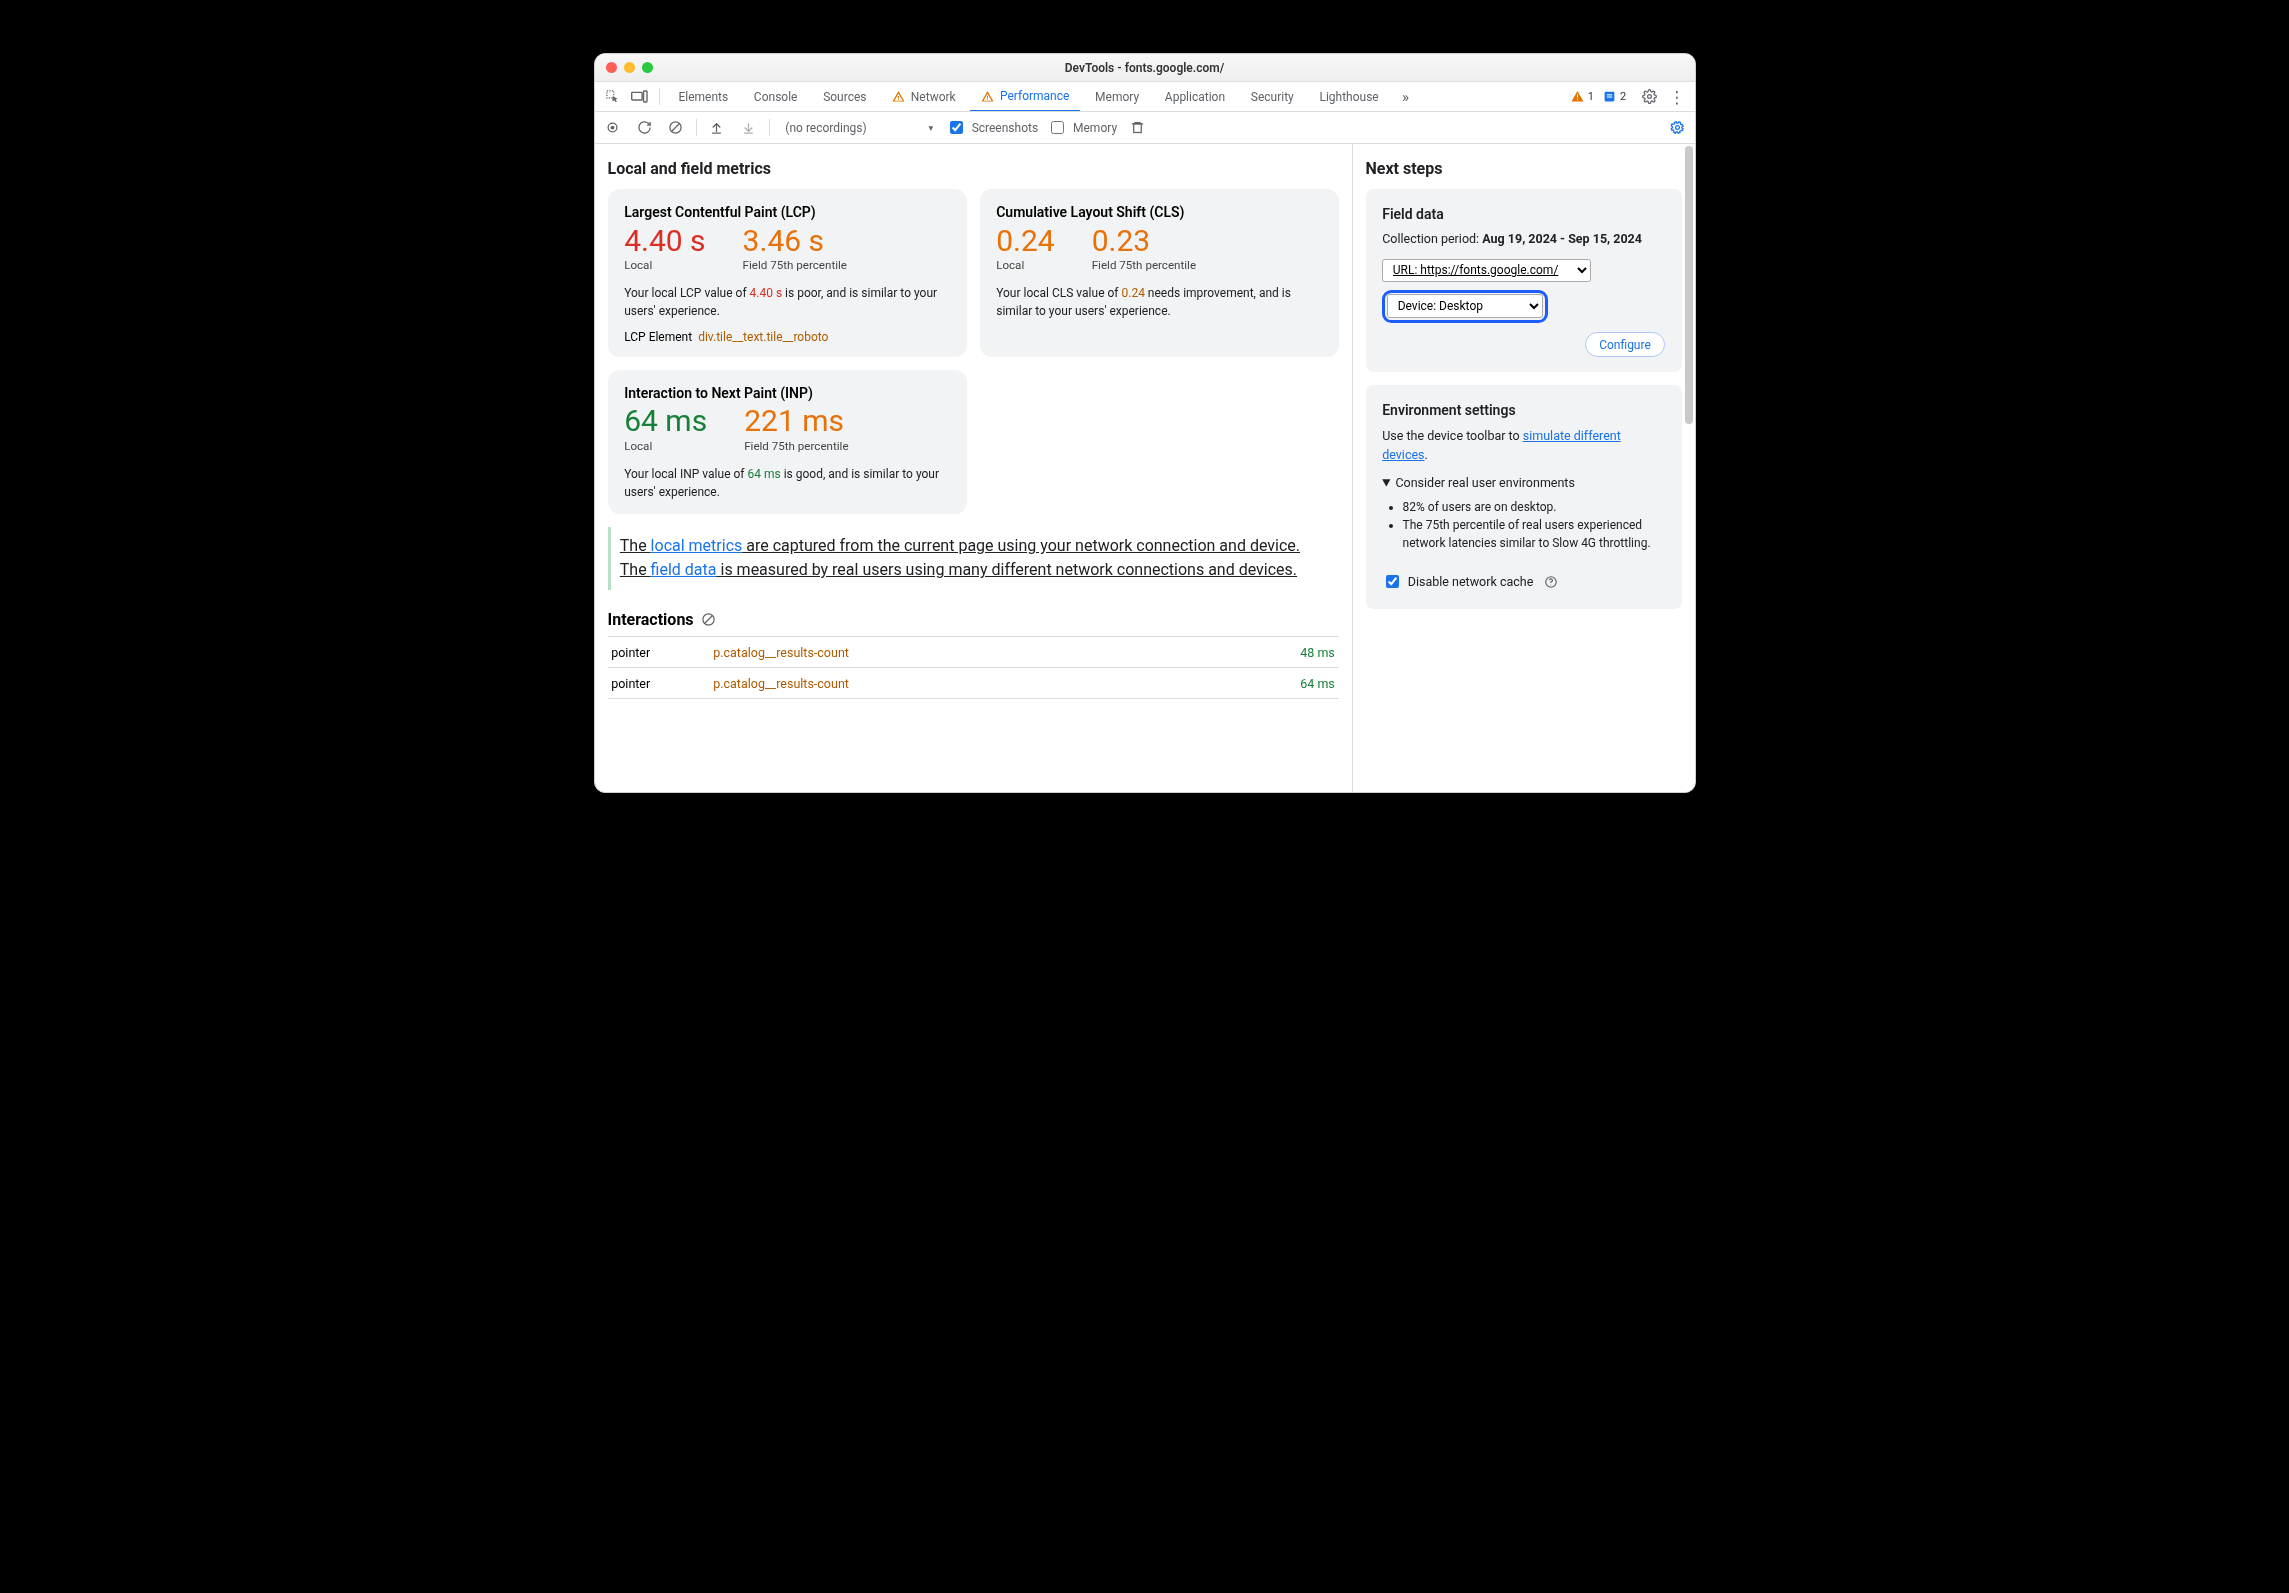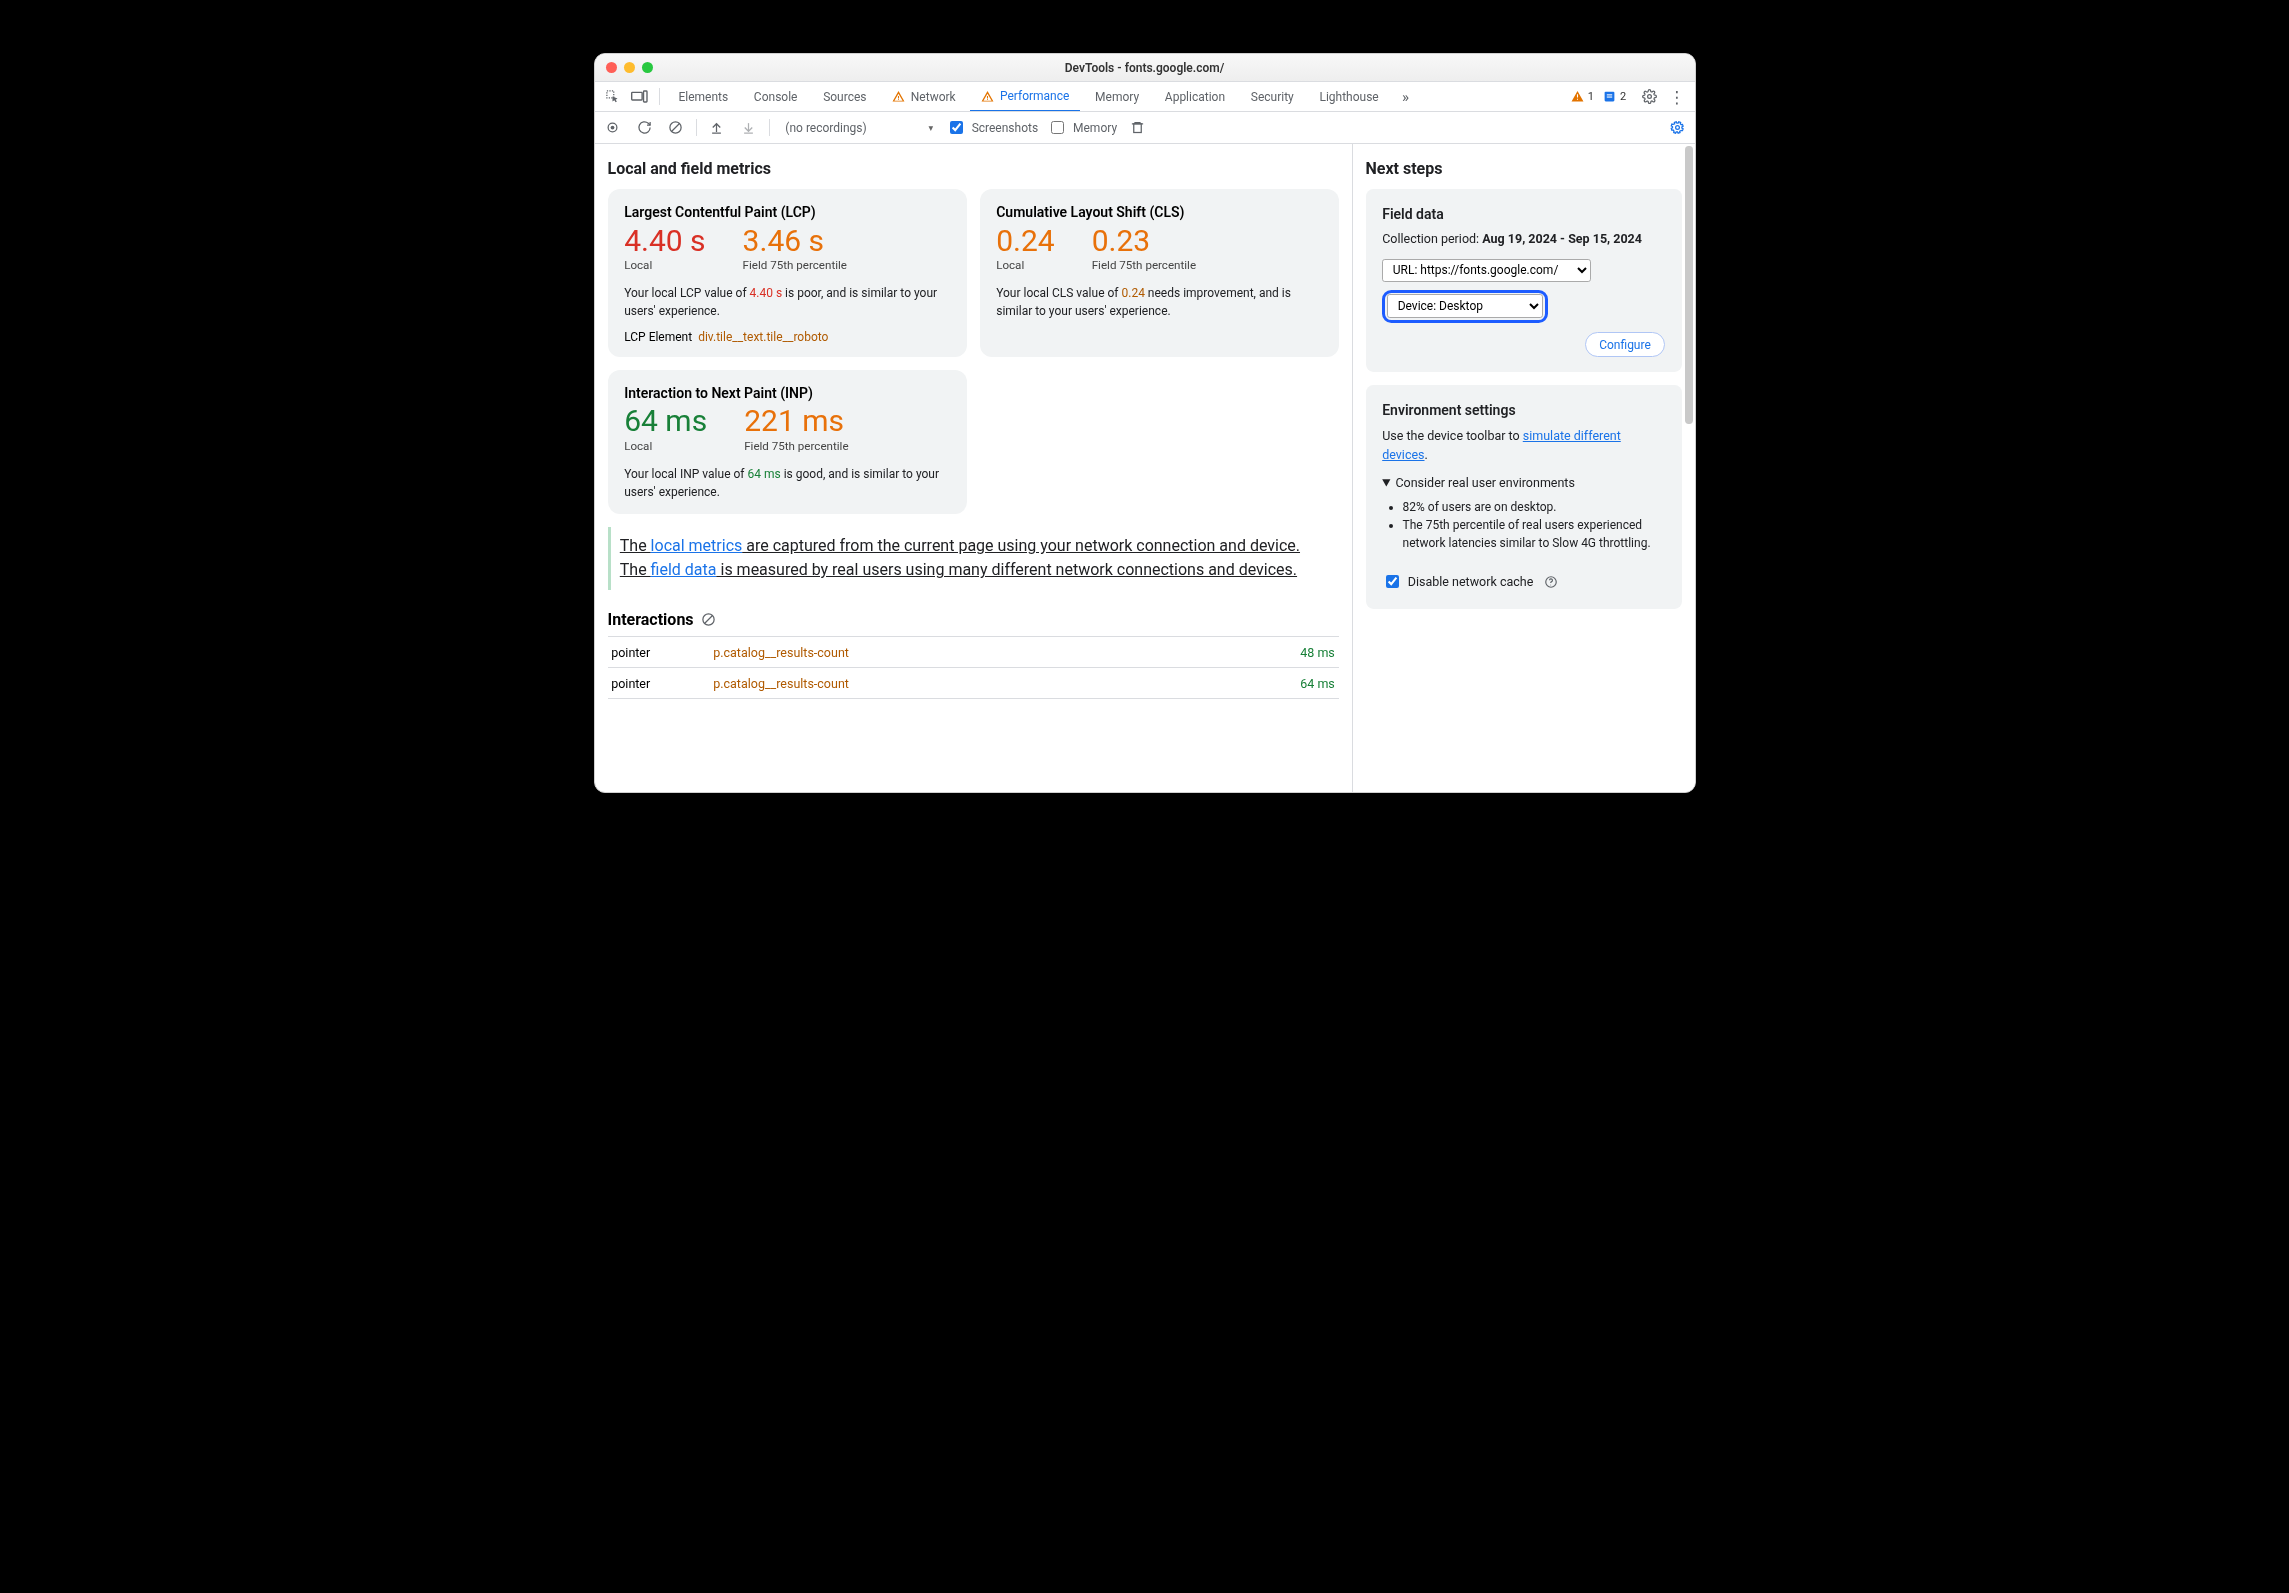--- a/index.html
+++ b/index.html
@@ -72,21 +72,21 @@
   .int-head{display:flex;align-items:center;gap:7.4px;margin:20.4px 0 7.4px 0;}
   .int-head h2{margin:0;font-size:16px;font-weight:700;}
   table.int{width:100%;border-collapse:collapse;font-size:12.5px;}
   table.int td{padding:7.4px 3.7px;border-top:0.9px solid var(--border);border-bottom:0.9px solid var(--border);}
   table.int td.sel{color:#b05a00;}
   table.int td.time{text-align:right;color:var(--accent-green);font-variant-numeric:tabular-nums;}
   
   .rcard{background:var(--card);border-radius:7.4px;padding:15px 16.7px;margin-bottom:13px;font-size:12.5px;line-height:1.5;color:var(--text);}
   .rcard h3{font-size:14px;font-weight:600;margin:0 0 5.6px 0;}
   .period b{font-weight:700;}
-  .rselects select{width:209px;font-size:12px;padding:2.8px 5.6px;border:0.9px solid #aaa;border-radius:2.8px;background:#fff;}
+  .rselects select{width:209px;font-size:12px;padding:2.8px 5.6px;border:0.9px solid #aaa;border-radius:2.8px;background:#fff;text-decoration:underline;}
   .hl-ring{border:3.7px solid #1d5cff;border-radius:9.3px;padding:1.9px;display:inline-block;}
   .hl-ring.wide{display:block;padding:3.7px 5.6px;}
   .config{float:right;margin-top:9.3px;border:0.9px solid #b0c6f5;color:var(--blue);background:#fff;border-radius:16.7px;padding:4.6px 13px;font-size:12px;}
   .rcard a{color:var(--link);text-decoration:underline;}
   details summary{cursor:pointer;font-size:12.5px;margin-bottom:5.6px;}
   details ul{margin:3.7px 0 9.3px 0;padding-left:20.4px;font-size:12px;}
   .rec{display:flex;align-items:center;justify-content:space-between;}
   .rec .left-g{display:flex;align-items:center;gap:7.4px;color:var(--blue);}
   .rec .left-g .recdot{width:11px;height:11px;border-radius:50%;border:1.9px solid var(--blue);position:relative;}
   .rec .left-g .recdot::after{content:"";position:absolute;inset:1.9px;border-radius:50%;background:var(--blue);}

